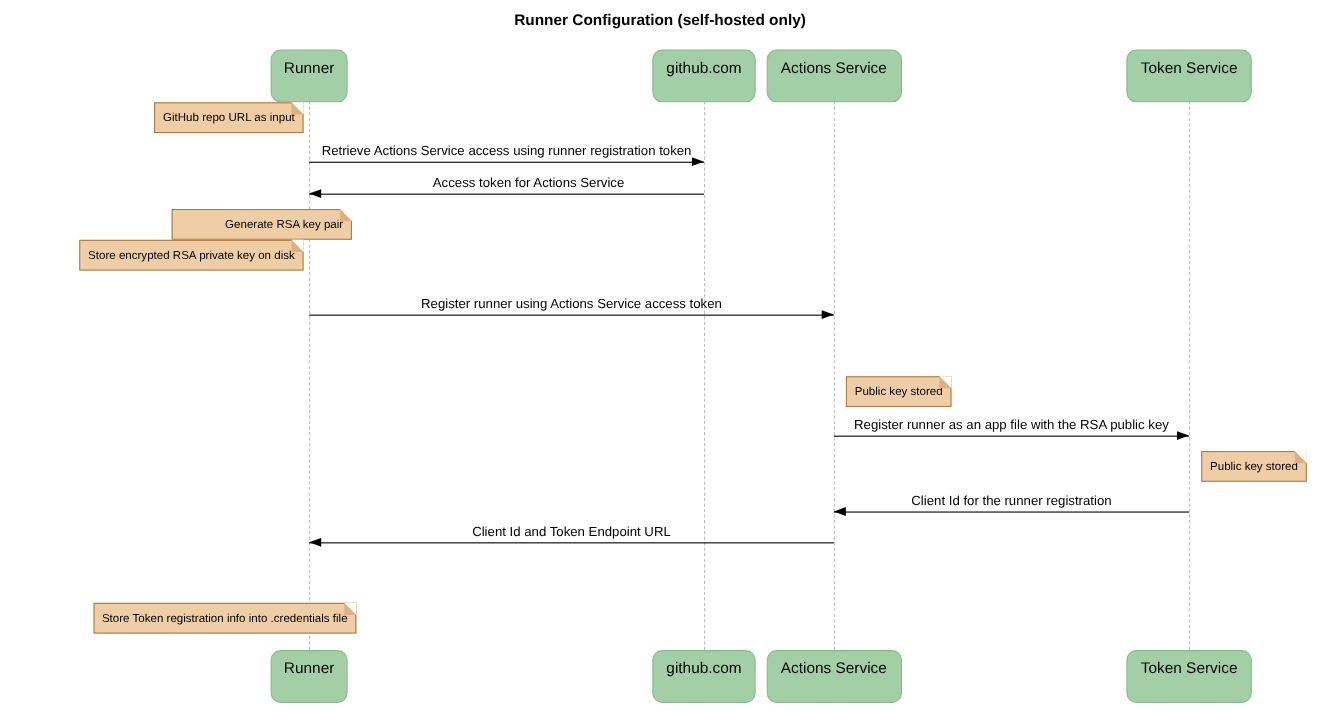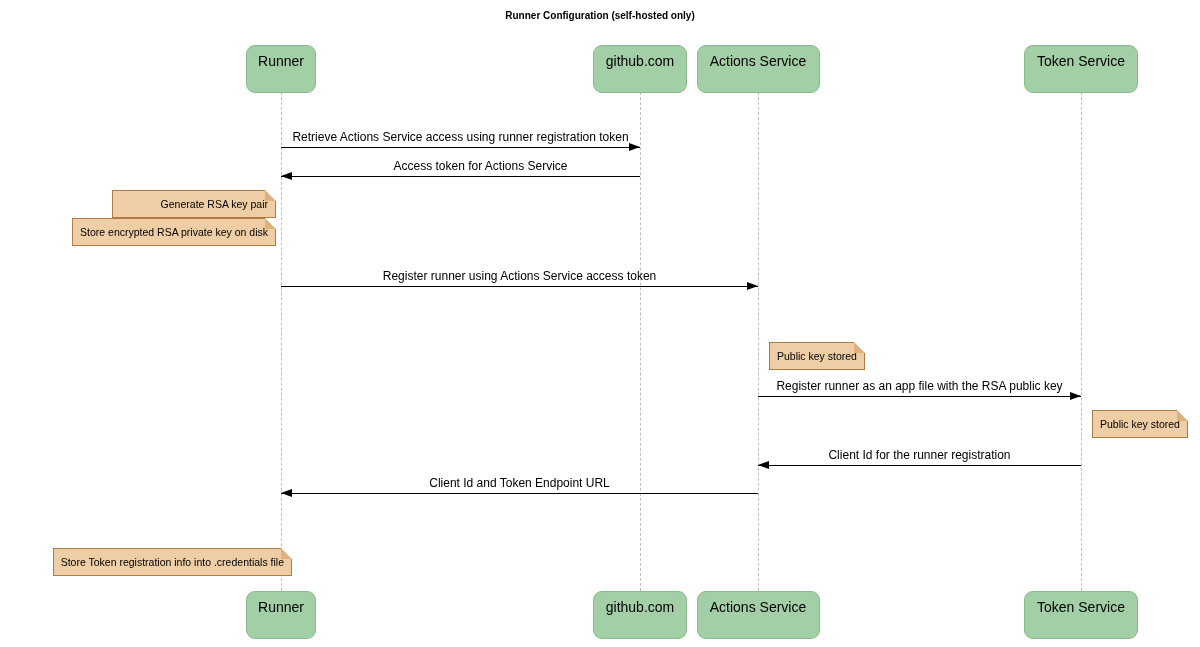--- a/index.html
+++ b/index.html
@@ -18,21 +18,21 @@
     position:relative;
     width:1200px;height:647px;
     background:var(--bg);
     font-family:"Liberation Sans","DejaVu Sans",sans-serif;
     color:var(--text);
     overflow:hidden;
   }
   .title{
     position:absolute;left:600px;top:10px;
     transform:translateX(-50%);
-    font-size:10px;font-weight:bold;white-space:nowrap;
+    font-size:14px;font-weight:bold;white-space:nowrap;
   }
   .lifeline{
     position:absolute;width:0;
     border-left:1px dashed var(--lifeline);
   }
   .participant{
     position:absolute;height:48px;box-sizing:border-box;
     background:var(--pfill);
     border:1px solid var(--pborder);
     border-radius:9px;
@@ -89,18 +89,19 @@
     <div class="msg-label" style="left: 519.5px; top: 269px;">Register runner using Actions Service access token</div>
     <div class="msg-line" style="left: 758px; top: 396px; width: 323px;"></div>
     <div class="msg-head dir-right" style="top: 392px; left: 1070px;"></div>
     <div class="msg-label" style="left: 919.5px; top: 379px;">Register runner as an app file with the RSA public key</div>
     <div class="msg-line" style="left: 758px; top: 465px; width: 323px;"></div>
     <div class="msg-head dir-left" style="top: 461px; left: 758px;"></div>
     <div class="msg-label" style="left: 919.5px; top: 448px;">Client Id for the runner registration</div>
     <div class="msg-line" style="left: 281px; top: 493px; width: 477px;"></div>
     <div class="msg-head dir-left" style="top: 489px; left: 281px;"></div>
     <div class="msg-label" style="left: 519.5px; top: 476px;">Client Id and Token Endpoint URL</div>
-    <div class="note" style="top: 190px; right: 924px; padding-left: 48px;">Generate RSA key pair</div>
+    <div class="note" style="top: 93px; right: 924px;">GitHub repo URL as input</div>
+    <div class="note" style="top: 190px; right: 880px; padding-left: 48px;">Generate RSA key pair</div>
     <div class="note" style="top: 218px; right: 924px;">Store encrypted RSA private key on disk</div>
     <div class="note" style="top: 342px; left: 769px;">Public key stored</div>
     <div class="note" style="top: 410px; left: 1092px;">Public key stored</div>
-    <div class="note" style="top: 548px; right: 908px; text-align: right;">Store Token registration info into .credentials file</div>
+    <div class="note" style="top: 548px; right: 876px; text-align: right;">Store Token registration info into .credentials file</div>
   </div>
 
 </body></html>

